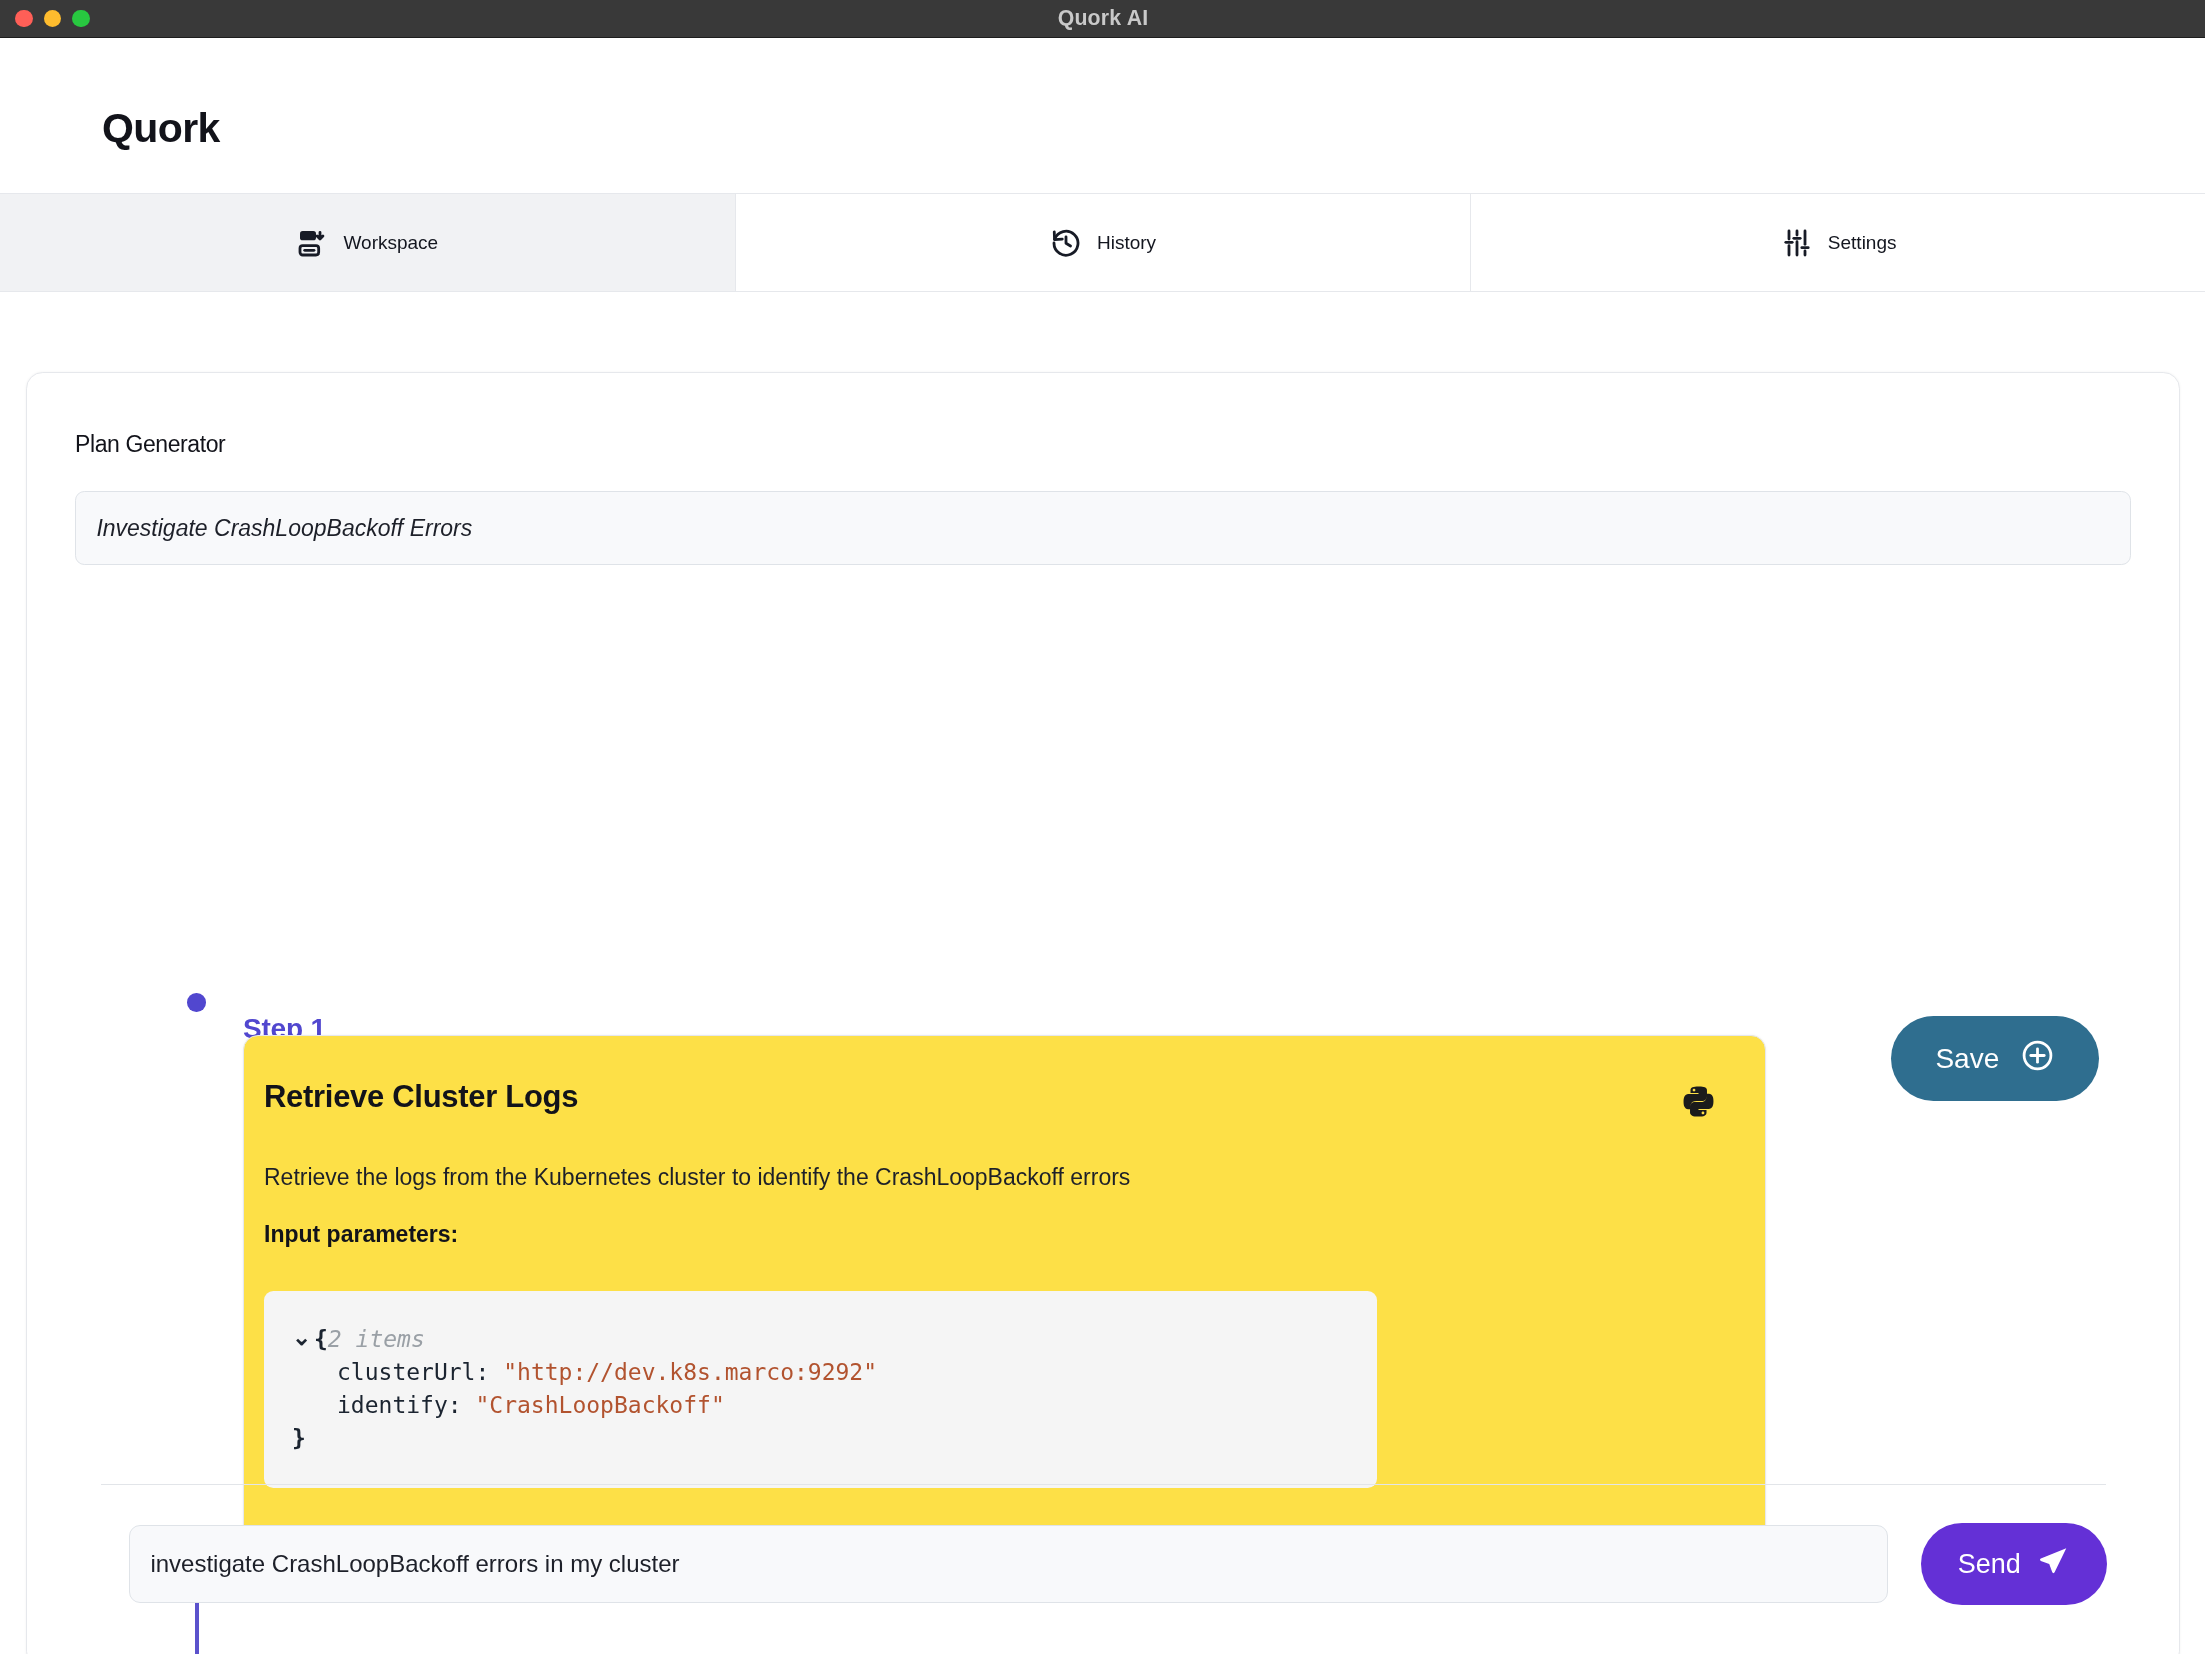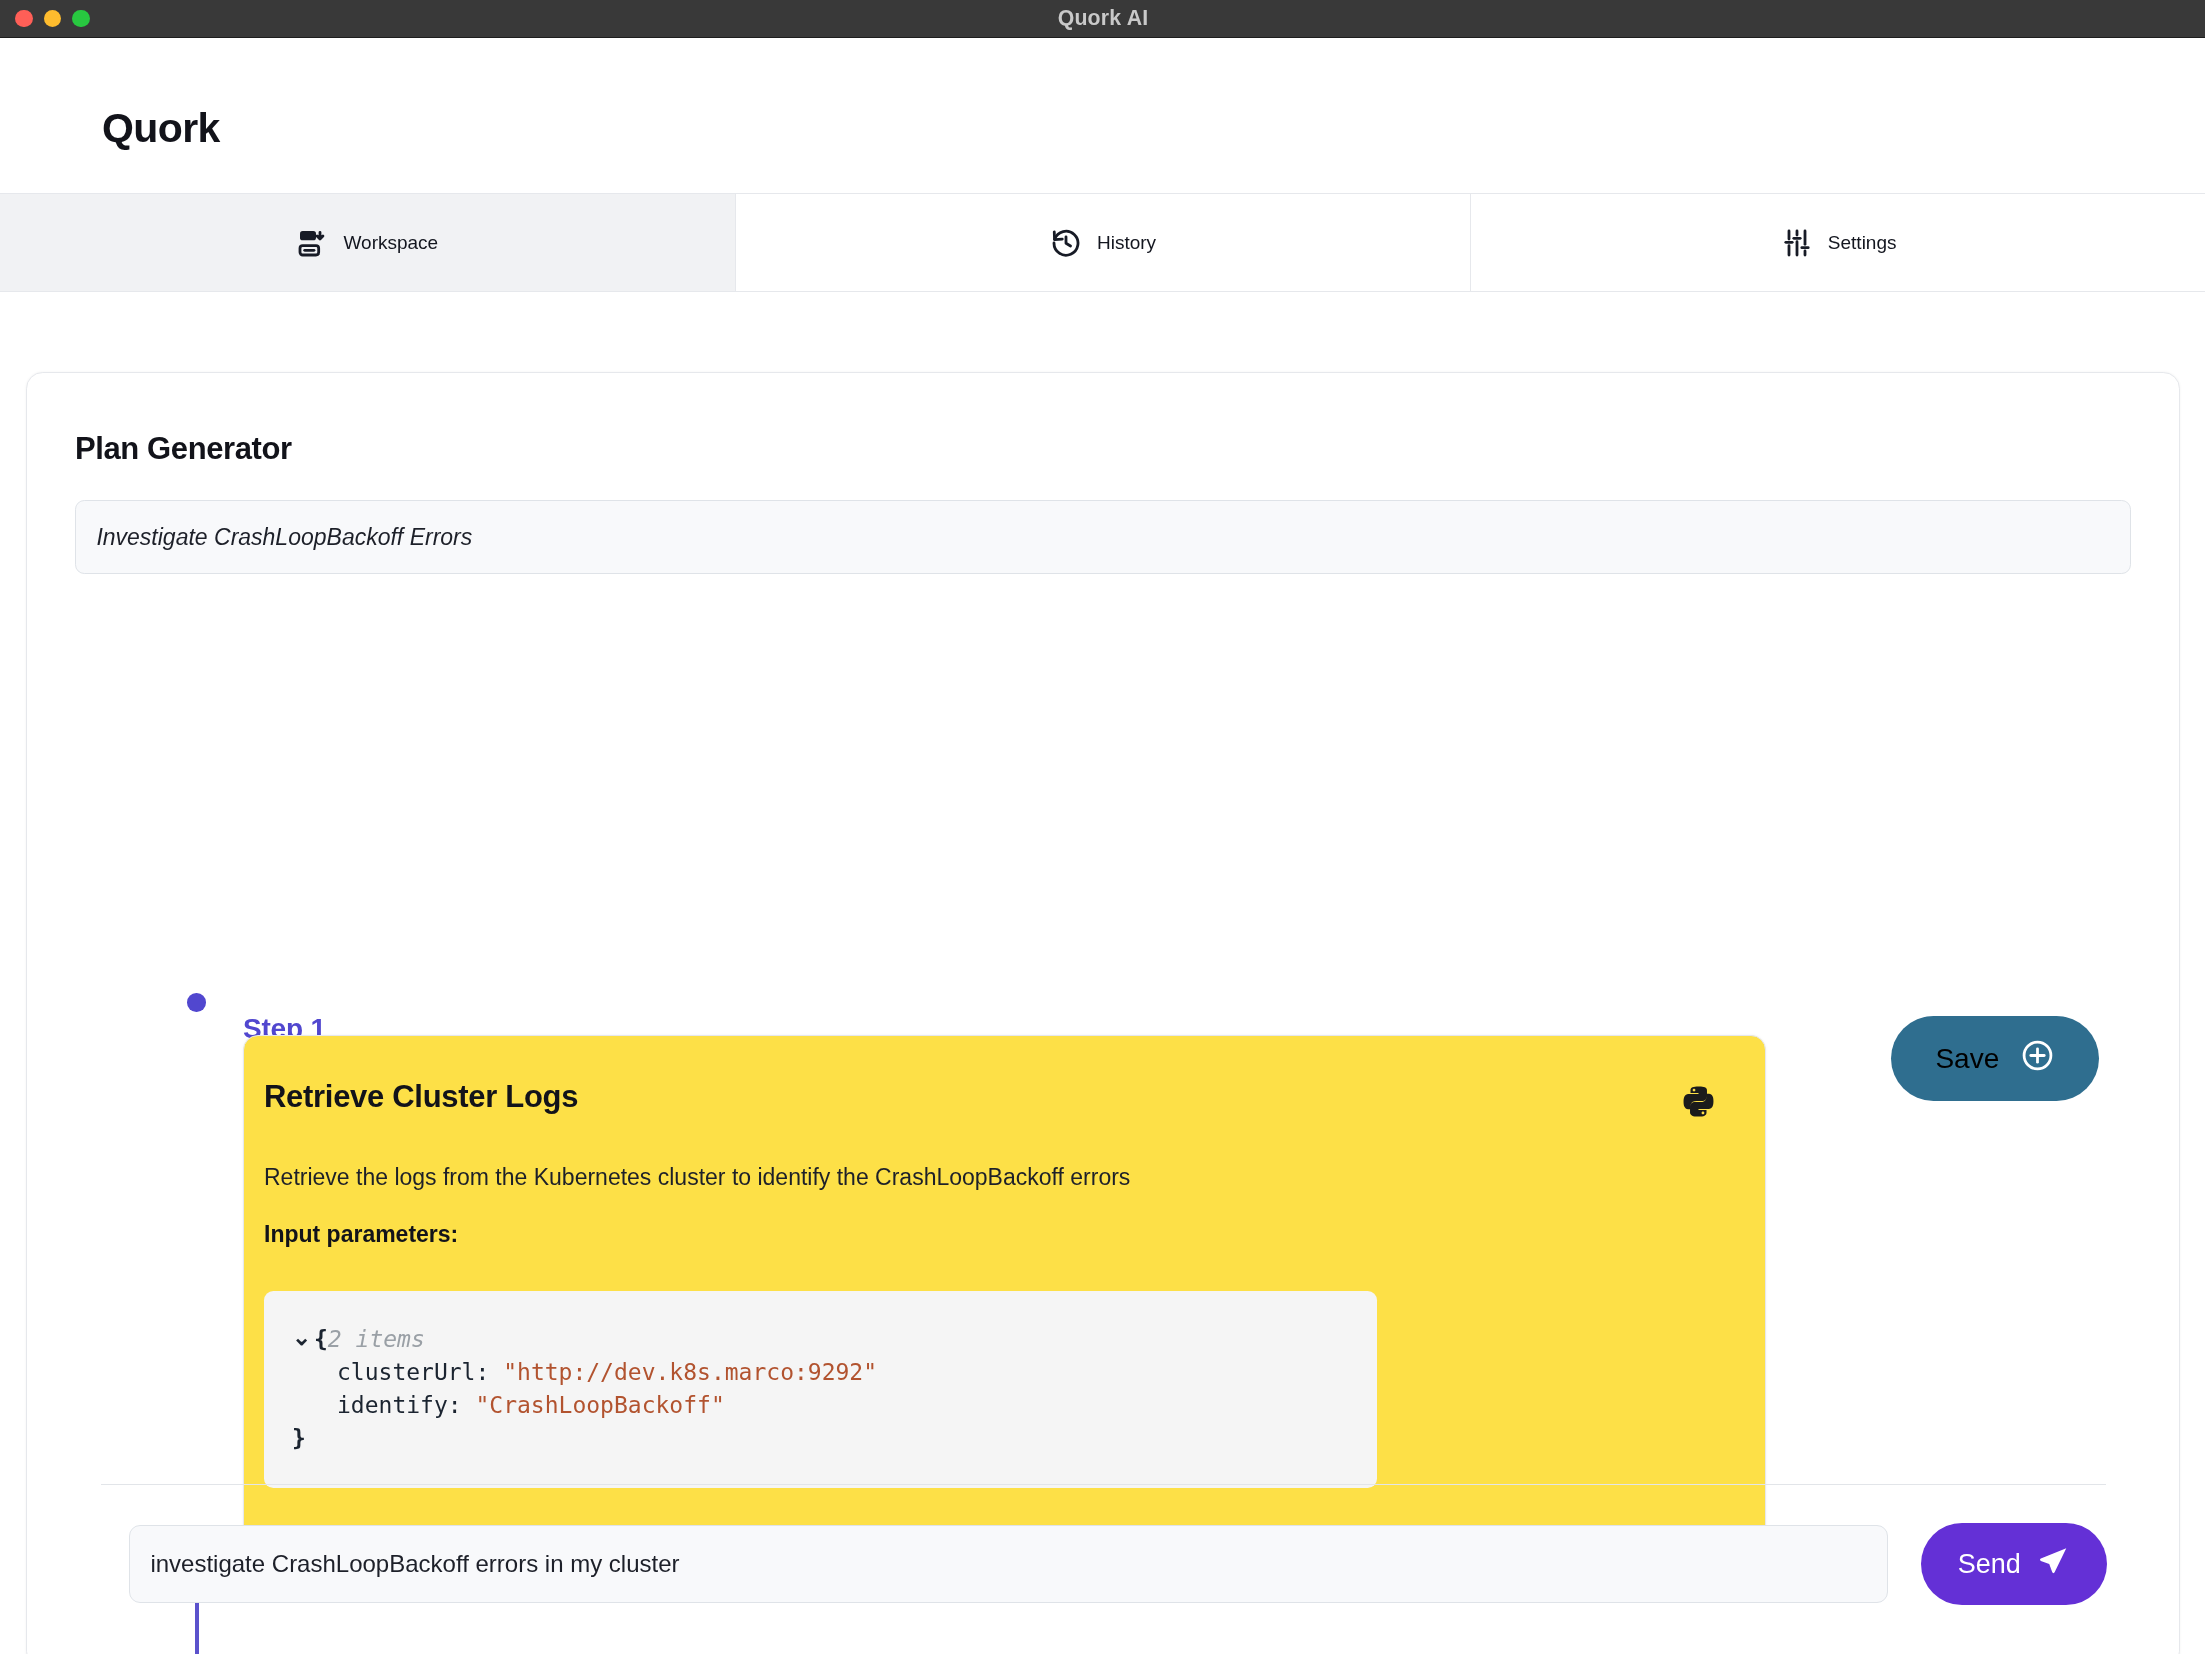--- a/index.html
+++ b/index.html
@@ -91,22 +91,22 @@
     width: 2154px;
     height: 1296px;
     background: #ffffff;
     border: 0.9px solid #e6e8ec;
     border-radius: 16.7px;
     box-shadow: 0 0.9px 2.8px rgba(16,24,40,.05);
     overflow: hidden;
   }
 
   .panel-title {
-    font-size: 31px;
-    font-weight: bold;
+    font-size: 23px;
+    font-weight: normal;
     color: #12131a;
     letter-spacing: -0.4px;
     padding: 58px 0 0 48px;
   }
 
   .plan-name-field {
     margin: 33px 48px 0 48px;
     height: 74px;
     background: #f8f9fb;
     border: 0.9px solid #dfe3e8;
@@ -227,21 +227,21 @@
 
   
   .save-btn {
     position: absolute;
     left: 1864px;
     top: 643px;
     width: 208px;
     height: 85px;
     border-radius: 43px;
     background: #2f6e8f;
-    color: #000000;
+    color: #ffffff;
     display: flex;
     align-items: center;
     justify-content: center;
     gap: 20.4px;
     font-size: 28px;
     cursor: pointer;
     user-select: none;
     border: none;
   }
 

